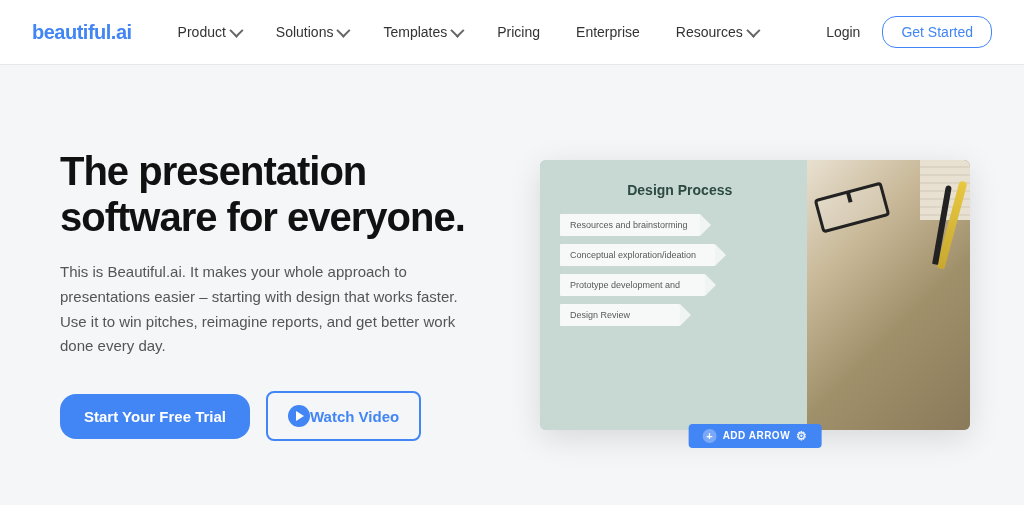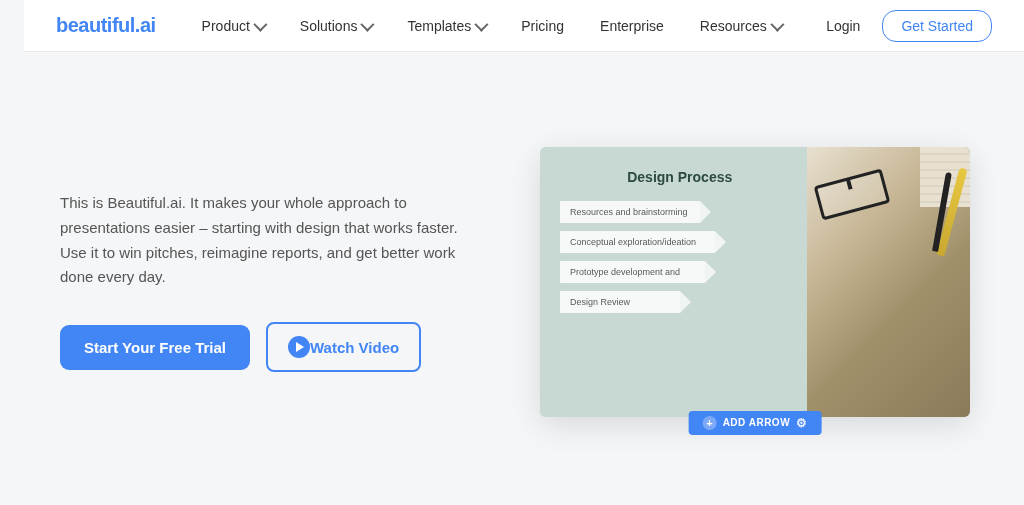--- a/index.html
+++ b/index.html
@@ -1,28 +1,27 @@
 <!DOCTYPE html>
 <html><head>
   <meta charset="utf-8">
   <style>
     * { margin: 0; padding: 0; box-sizing: border-box; }
     body { font-family: -apple-system, BlinkMacSystemFont, 'Segoe UI', Helvetica, Arial, sans-serif; background: #f5f6f8; width: 1024px; height: 505px; overflow: hidden; }
 
     
     nav {
       background: #fff;
-      height: 52px;
+      height: 65px;
       display: flex;
       align-items: center;
       padding: 0 32px;
       border-bottom: 1px solid #e8e8e8;
       position: relative;
       z-index: 10;
-      margin-left: 24px;
     }
     .nav-logo {
       font-size: 20px;
       font-weight: 700;
       color: #111;
       margin-right: 36px;
       white-space: nowrap;
       letter-spacing: -0.5px;
     }
     .nav-logo span { color: #4285f4; }
@@ -103,21 +102,21 @@
     }
     .hero-buttons {
       display: flex;
       align-items: center;
       gap: 16px;
     }
     .btn-primary {
       background: #4285f4;
       color: #fff;
       border: none;
-      border-radius: 9px;
+      border-radius: 16px;
       padding: 14px 24px;
       font-size: 15px;
       font-weight: 700;
       cursor: pointer;
       white-space: nowrap;
     }
     .btn-secondary {
       display: flex;
       align-items: center;
       background: transparent;
@@ -346,20 +345,21 @@
     </div>
   </div>
   <div class="nav-right">
     <span class="nav-login">Login</span>
     <button class="nav-get-started">Get Started</button>
   </div>
 </nav>
 
 <section class="hero">
   <div class="hero-left">
+    <h1 class="hero-heading">The presentation software for everyone.</h1>
     <p class="hero-subtext">This is Beautiful.ai. It makes your whole approach to presentations easier – starting with design that works faster. Use it to win pitches, reimagine reports, and get better work done every day.</p>
     <div class="hero-buttons">
       <button class="btn-primary">Start Your Free Trial</button>
       <button class="btn-secondary">
         <div class="play-icon">
           <div class="play-triangle"></div>
         </div>
         <span>Watch Video</span>
       </button>
     </div>

